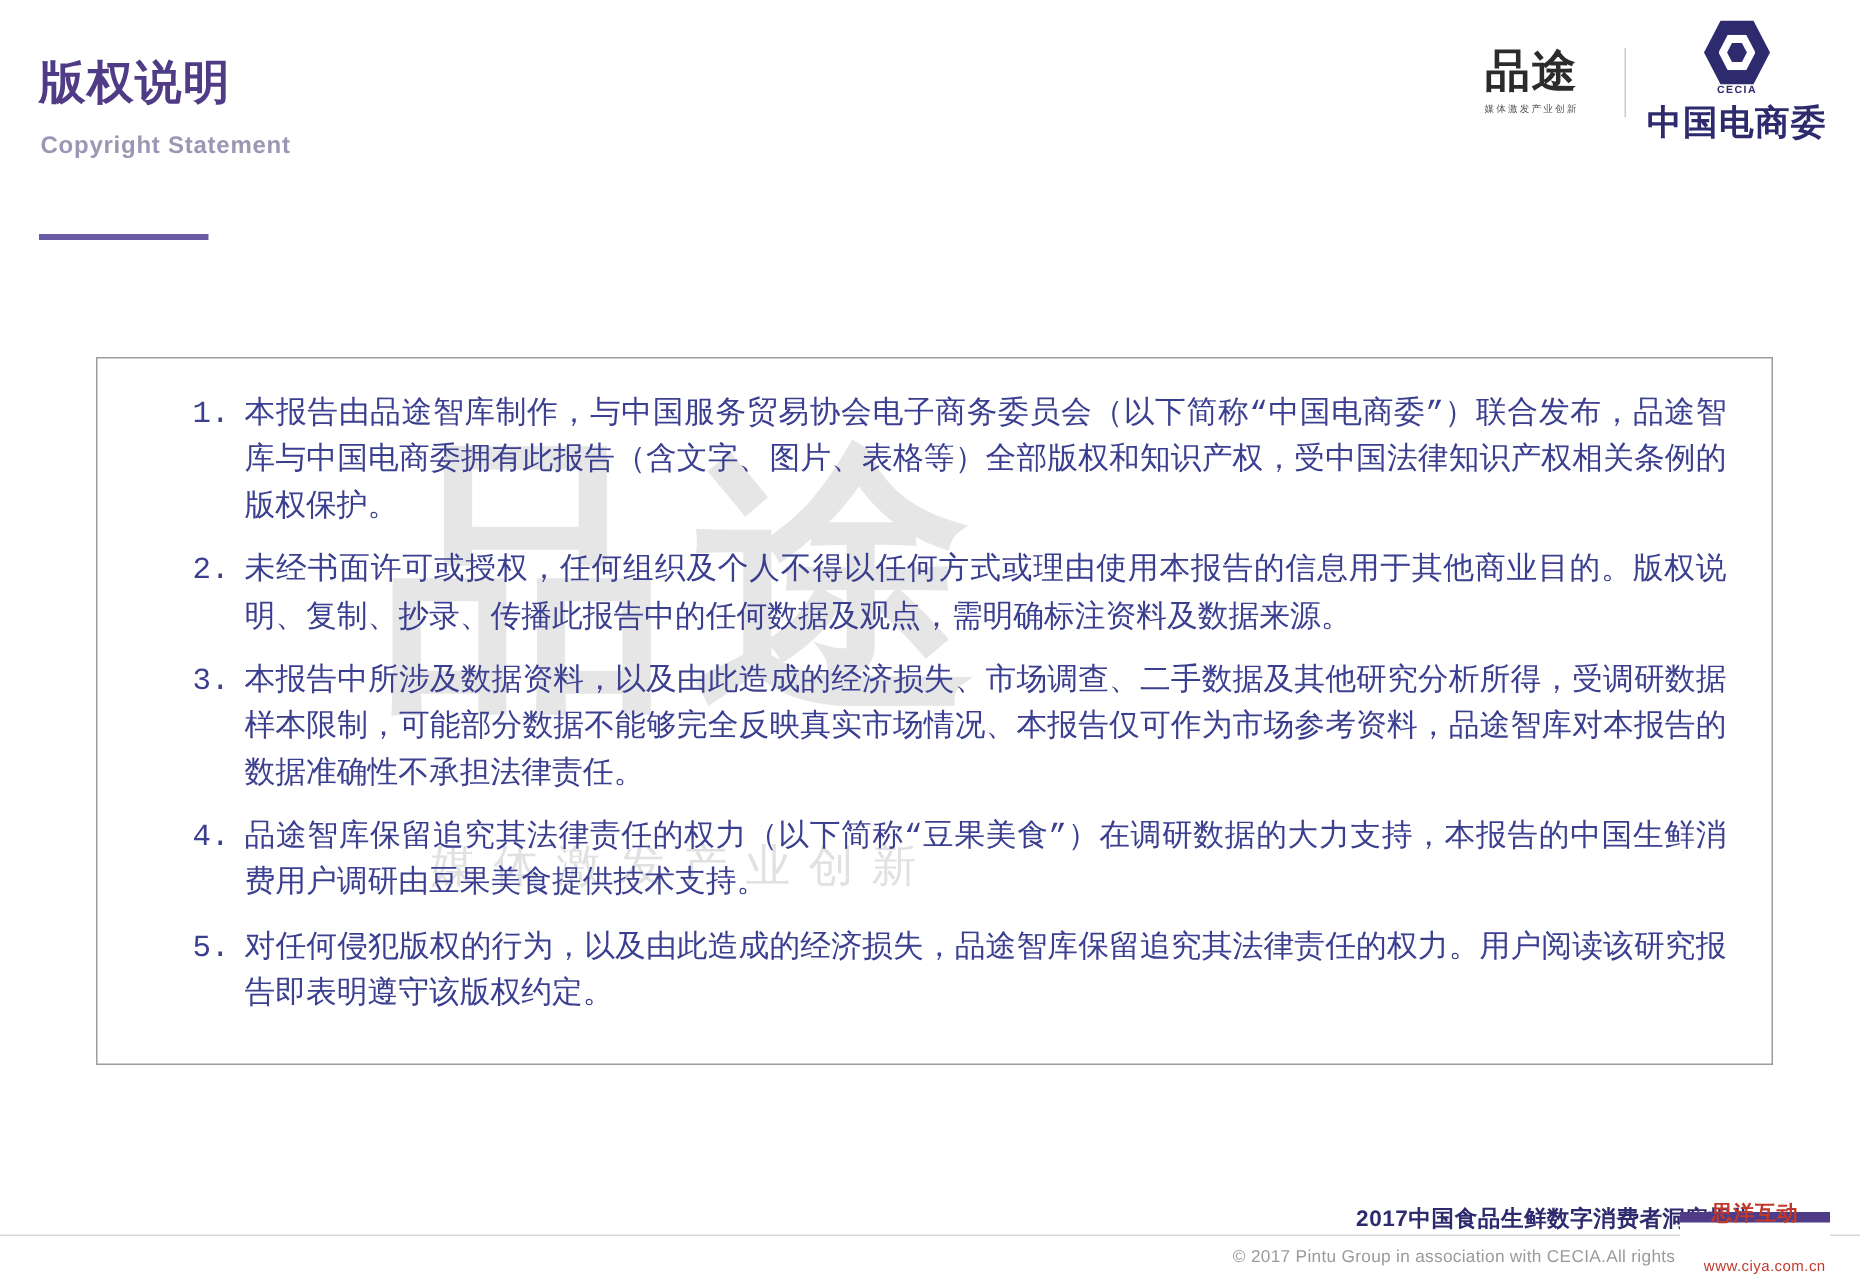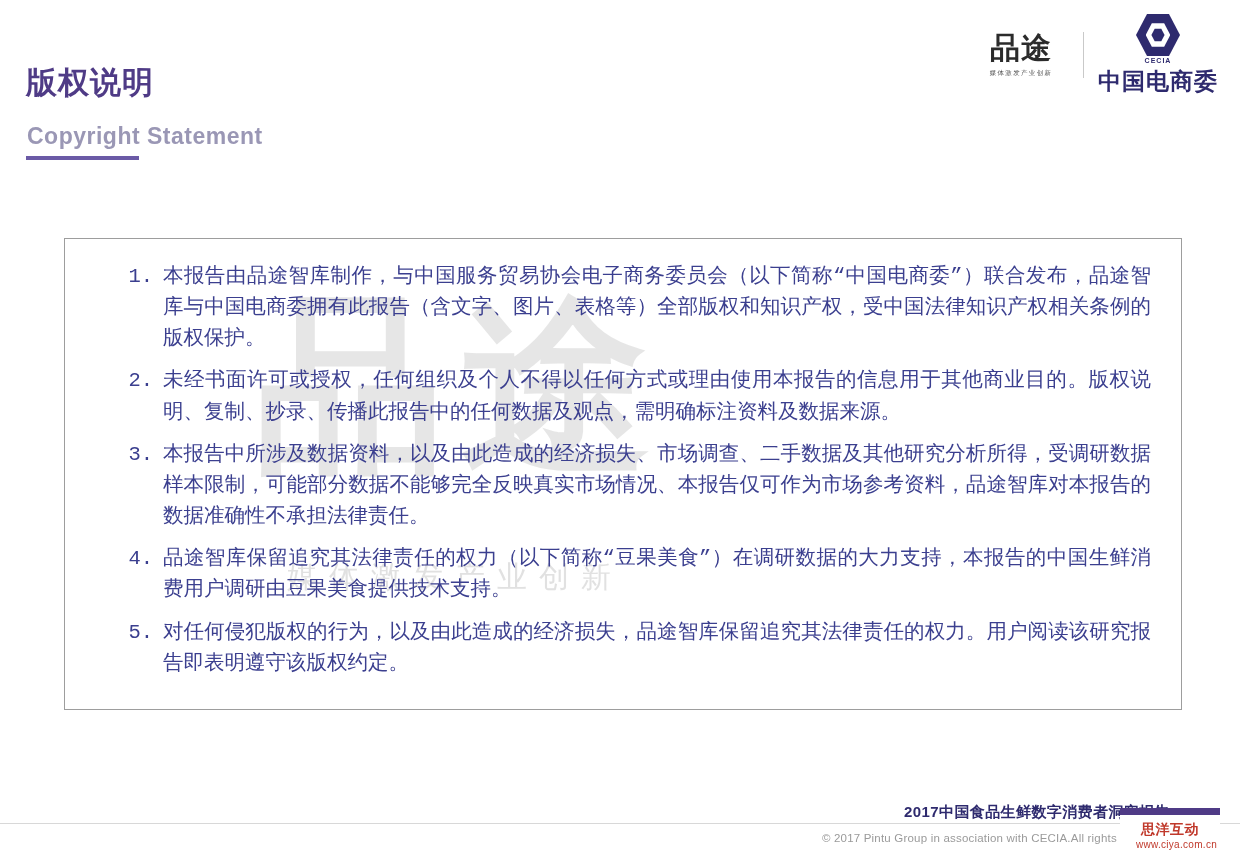--- a/index.html
+++ b/index.html
@@ -17,27 +17,26 @@
 
   
   .slide-title {
     position: absolute;
     left: 26px;
     top: 34px;
     font-size: 31px;
     font-weight: bold;
     color: #4f3b86;
     letter-spacing: 1px;
-    margin-top: 28px;
   }
   .slide-subtitle {
     position: absolute;
     left: 27px;
-    top: 123px;
-    font-size: 23px;
+    top: 89px;
+    font-size: 16px;
     font-weight: bold;
     color: #9a97b5;
     letter-spacing: 0.5px;
   }
   .title-rule {
     position: absolute;
     left: 26px;
     top: 156px;
     width: 113px;
     height: 4px;
@@ -242,20 +241,21 @@
     width: 100px;
     height: 44px;
     background: #ffffff;
     border-top: 7px solid #4f3b86;
     display: flex;
     flex-direction: column;
     align-items: center;
     justify-content: flex-end;
     padding-bottom: 2px;
     box-sizing: border-box;
+    gap: 21px;
   }
   .footer-badge .badge-name {
     font-size: 14px;
     font-weight: bold;
     color: #c0392b;
     letter-spacing: 0.5px;
   }
   .footer-badge .badge-url {
     font-size: 10px;
     color: #c0392b;

